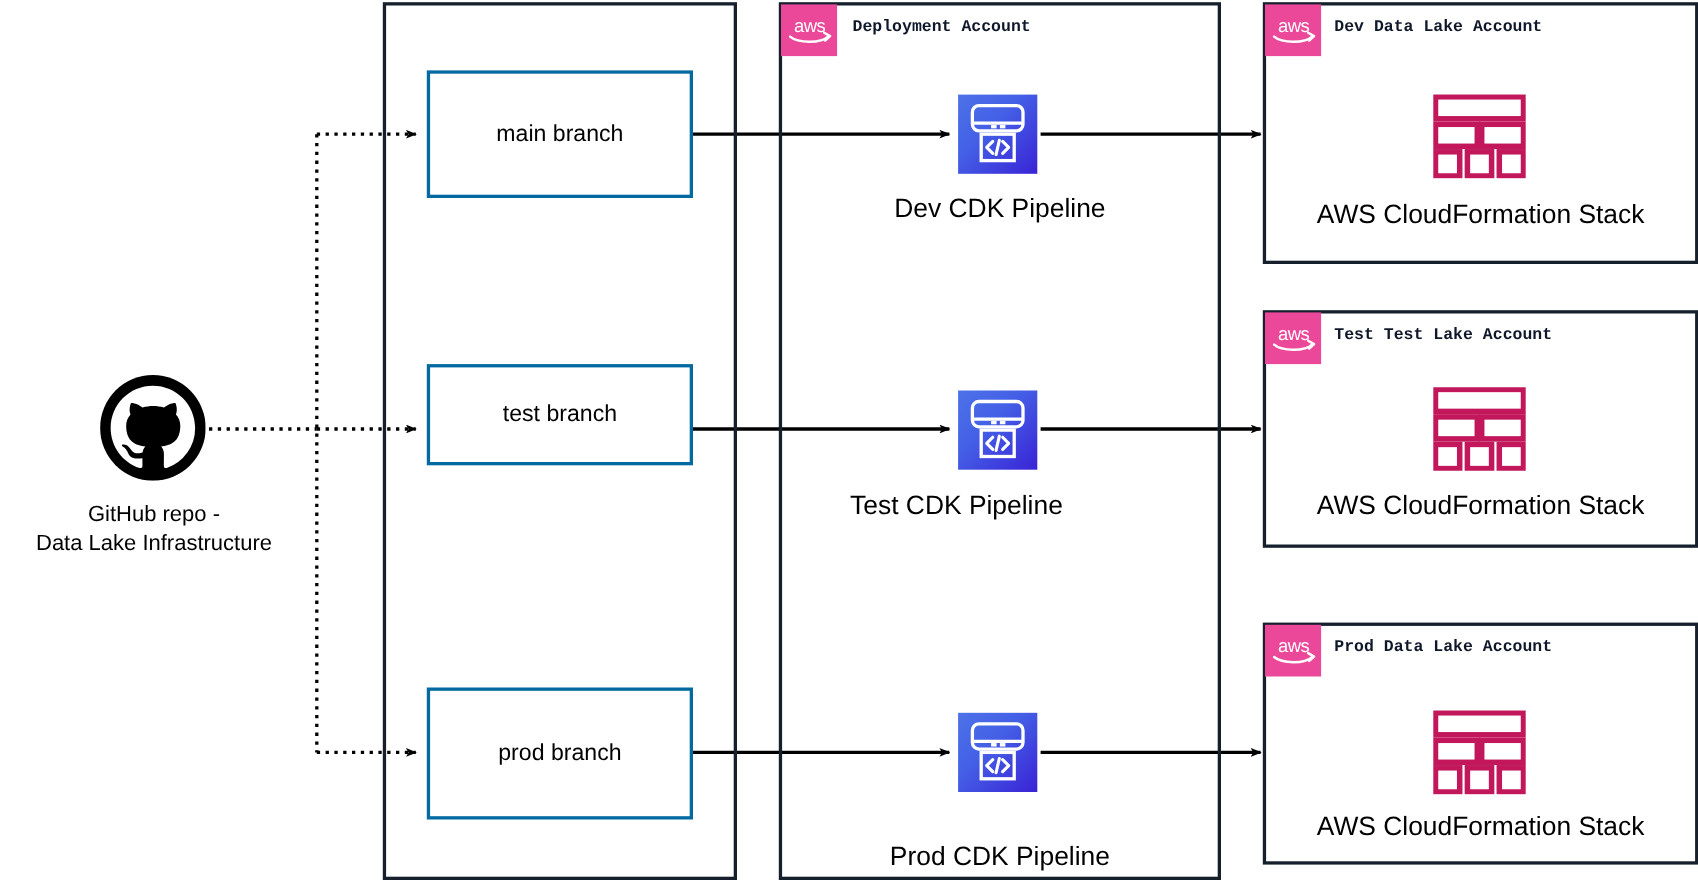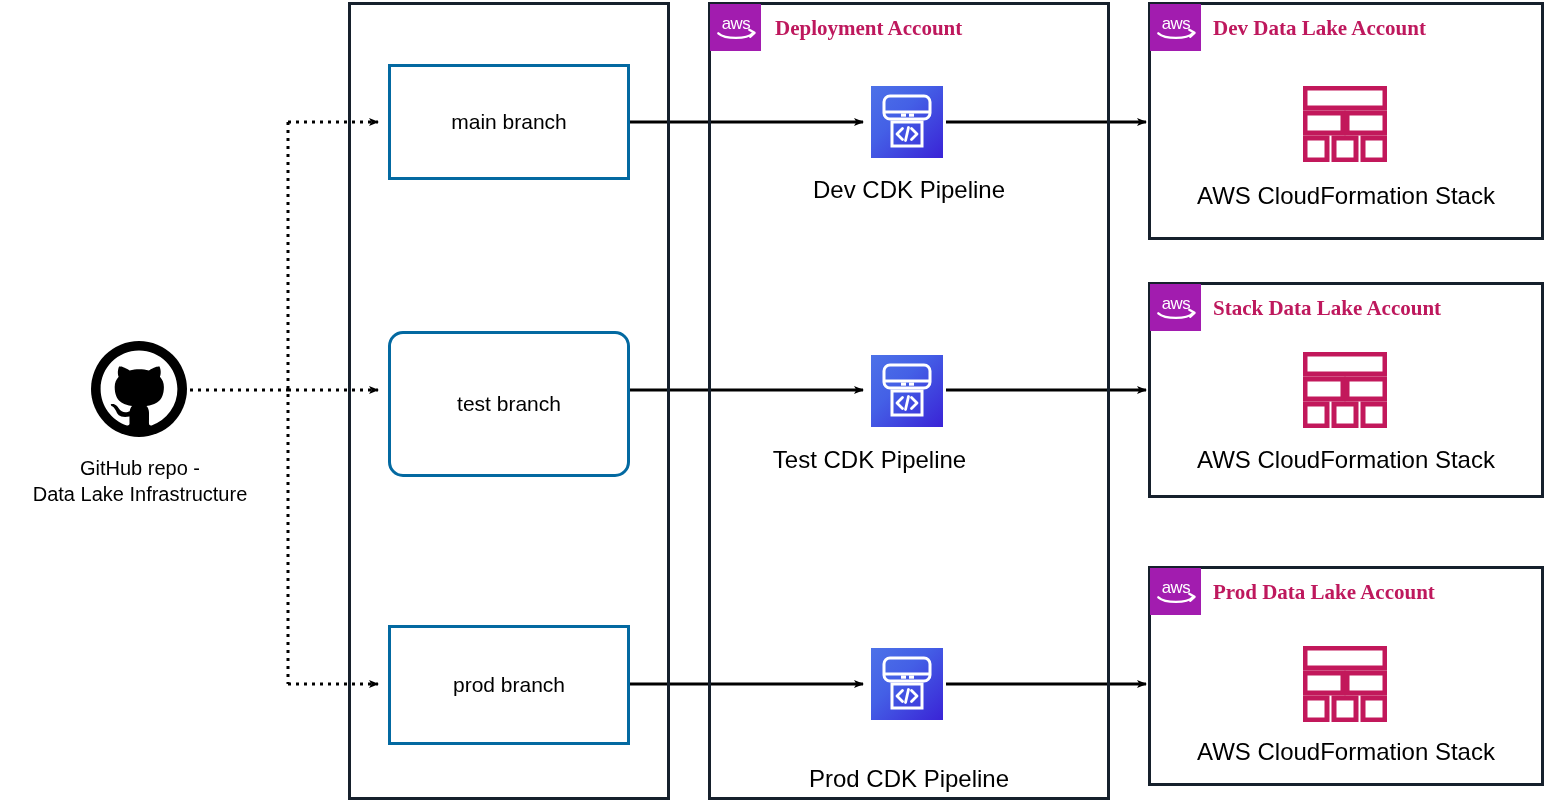--- a/index.html
+++ b/index.html
@@ -44,34 +44,34 @@
   .branch-label {
     font-size: 21px;
     color: #000000;
     font-family: "Liberation Sans", sans-serif;
   }
   
   .aws-logo {
     position: absolute;
     width: 51px;
     height: 47px;
-    background: #a21caf;
+    background: #ec4899;
     box-sizing: border-box;
     display: flex;
     align-items: center;
     justify-content: center;
   }
   .aws-logo svg { display: block; }
   .account-title {
     position: absolute;
-    font-size: 21px;
+    font-size: 15px;
     font-weight: bold;
-    color: #be185d;
+    color: #0f172a;
     white-space: nowrap;
-    font-family: Liberation Serif, serif;
+    font-family: Liberation Mono, monospace;
   }
   
   .caption {
     position: absolute;
     font-size: 24px;
     color: #000000;
     white-space: nowrap;
     text-align: center;
     font-family: "Liberation Sans", sans-serif;
   }
@@ -155,21 +155,21 @@
   <div class="gh-label" style="left:0px; top:455px; width:280px;">
     <span>GitHub repo -</span><br>
     <span>Data Lake Infrastructure</span>
   </div>
 
   <div class="group-box" style="left:348px; top:2px; width:322px; height:798px;"></div>
 
   <div class="plain-box" style="left:388px; top:64px; width:242px; height:116px;">
     <span class="branch-label">main branch</span>
   </div>
-  <div class="plain-box" style="left:388px; top:331px; width:242px; height:146px;border-radius:15px;">
+  <div class="plain-box" style="left:388px; top:331px; width:242px; height:92px;">
     <span class="branch-label">test branch</span>
   </div>
   <div class="plain-box" style="left:388px; top:625px; width:242px; height:120px;">
     <span class="branch-label">prod branch</span>
   </div>
 
   <div class="group-box" style="left:708px; top:2px; width:402px; height:798px;"></div>
   <div class="aws-logo" style="left:710px; top:4px;">
     <svg viewBox="0 0 52 40" width="46" height="36" aria-hidden="true">
       <text x="26" y="21" text-anchor="middle" fill="#ffffff" font-family="Liberation Sans, sans-serif" font-size="19" font-weight="400" letter-spacing="-0.5">aws</text>
@@ -243,21 +243,21 @@
   <div class="caption" style="left:1149px; top:182px; width:394px;">AWS CloudFormation Stack</div>
 
   <div class="group-box" style="left:1148px; top:282px; width:396px; height:216px;"></div>
   <div class="aws-logo" style="left:1150px; top:284px;">
     <svg viewBox="0 0 52 40" width="46" height="36" aria-hidden="true">
       <text x="26" y="21" text-anchor="middle" fill="#ffffff" font-family="Liberation Sans, sans-serif" font-size="19" font-weight="400" letter-spacing="-0.5">aws</text>
       <path d="M6,26 C14,33 38,33 45,26" stroke="#ffffff" stroke-width="2.6" fill="none" stroke-linecap="round"></path>
       <path d="M41,22 L47,25.5 L42,30" stroke="#ffffff" stroke-width="2.6" fill="none" stroke-linecap="round" stroke-linejoin="round"></path>
     </svg>
   </div>
-  <div class="account-title" style="left:1213px; top:296px;">Stack Data Lake Account</div>
+  <div class="account-title" style="left:1213px; top:296px;">Test Test Lake Account</div>
   <div class="cfn-icon" style="left:1303px; top:352px;">
     <svg viewBox="0 0 84 76" width="84" height="76" aria-hidden="true">
       <rect x="2" y="2" width="80" height="20" fill="none" stroke="#C2185B" stroke-width="5"></rect>
       <rect x="2" y="27" width="38" height="20" fill="none" stroke="#C2185B" stroke-width="5"></rect>
       <rect x="44" y="27" width="38" height="20" fill="none" stroke="#C2185B" stroke-width="5"></rect>
       <rect x="2" y="52" width="22" height="22" fill="none" stroke="#C2185B" stroke-width="5"></rect>
       <rect x="31" y="52" width="22" height="22" fill="none" stroke="#C2185B" stroke-width="5"></rect>
       <rect x="60" y="52" width="22" height="22" fill="none" stroke="#C2185B" stroke-width="5"></rect>
     </svg>
   </div>

